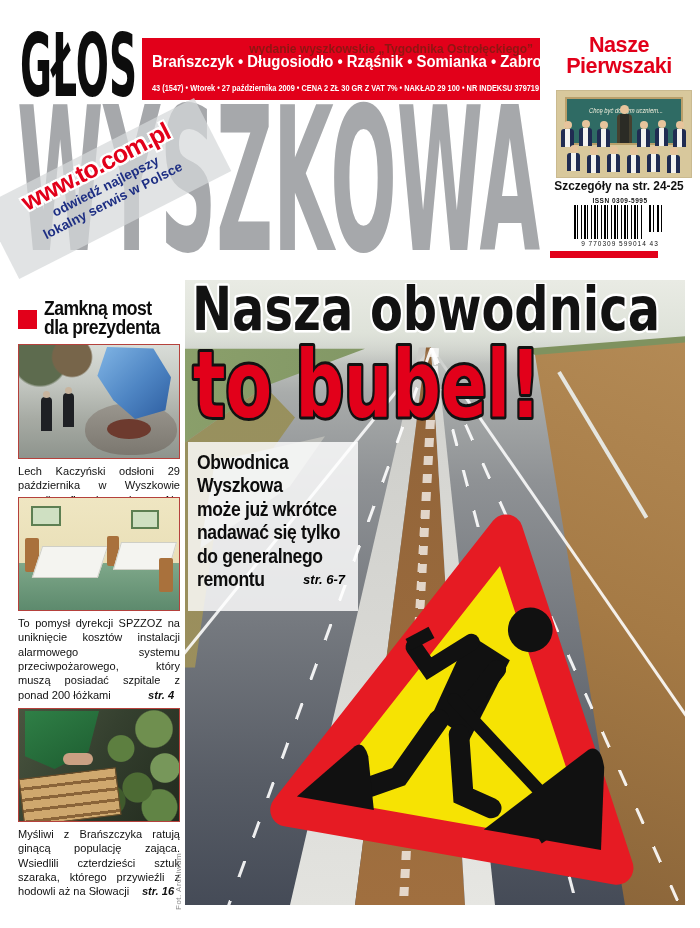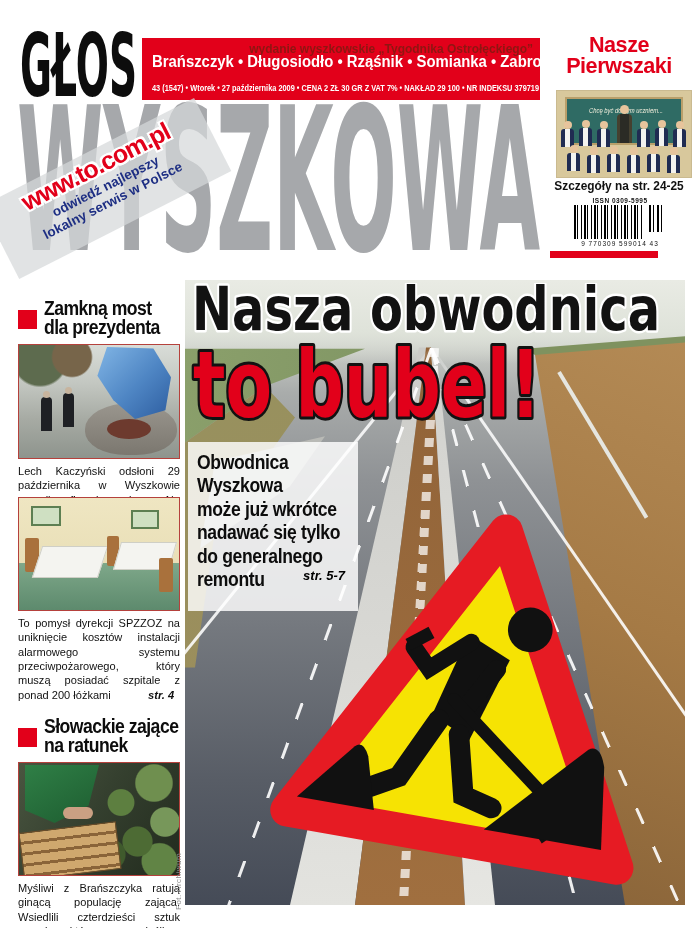--- a/index.html
+++ b/index.html
@@ -106,21 +106,21 @@
   .lane.dashed{background:repeating-linear-gradient(180deg,rgba(255,255,255,.9) 0 17px,rgba(255,255,255,0) 17px 42px);}
   .rail-far{left:372px;top:92px;width:4px;height:170px;transform:rotate(-31deg);background:#e6e6e0;transform-origin:top center;}
   .chevron{left:245px;top:68px;width:9px;height:620px;transform:rotate(3.2deg);transform-origin:top center;
      background:repeating-linear-gradient(180deg,rgba(255,255,255,.85) 0 9px,rgba(70,75,85,.0) 9px 18px);opacity:.85;}
 
   .hl1{left:2px;top:3px;}
   .hl2{left:0px;top:57px;}
   .deck{left:3px;top:162px;width:170px;height:169px;background:rgba(255,255,255,.82);padding:9px 0 0 9px;box-sizing:border-box;}
   .deck-line{font-size:19.5px;font-weight:bold;color:#0d0d0d;line-height:1.2;letter-spacing:-.4px;
              transform:scaleX(.9);transform-origin:left center;white-space:nowrap;}
-  .deck-last{display:flex;align-items:flex-start;width:158px;}
+  .deck-last{display:flex;align-items:center;width:158px;}
   .deck-ref{font-size:13px;font-style:italic;font-weight:bold;margin-left:auto;padding-right:10px;}
 
   .sign{left:108px;top:219px;width:372px;height:372px;transform:rotate(10deg);}
   .photo-credit{left:174px;top:838px;height:72px;writing-mode:vertical-rl;transform:rotate(180deg);
      font-size:8px;color:#8a8a8a;letter-spacing:.5px;}
 </style>
 </head>
 <body>
 
 <div class="page">
@@ -215,27 +215,20 @@
       <div class="bed" style="left:98px;top:44px;width:54px;height:26px;transform:skewX(-16deg);"></div>
       <div class="headboard" style="left:140px;top:60px;width:14px;height:34px;"></div>
     </div>
     <div class="art-body">
       <span>To pomysł dyrekcji SPZZOZ na uniknięcie kosztów instalacji alarmowego systemu przeciwpożarowego, który muszą posiadać szpitale z ponad 200 łóżkami</span>
       <span class="pageref">str. 4</span>
     </div>
   </div>
 
   <div class="article" style="top:701px;">
-    <div class="art-head">
-      <div class="red-sq"></div>
-      <div class="art-title">
-        <div>Słowackie zające</div>
-        <div>na ratunek</div>
-      </div>
-    </div>
     <div class="art-photo ph-hare">
       <div class="leafage"></div>
       <div class="jacket"></div>
       <div class="hands"></div>
       <div class="crate"></div>
     </div>
     <div class="art-body">
       <span>Myśliwi z Brańszczyka ratują ginącą populację zająca. Wsiedlili czterdzieści sztuk szaraka, którego przywieźli z hodowli aż na Słowacji</span>
       <span class="pageref">str. 16</span>
     </div>
@@ -269,21 +262,21 @@
     </svg>
 
     <div class="abs deck">
       <div class="deck-line">Obwodnica</div>
       <div class="deck-line">Wyszkowa</div>
       <div class="deck-line">może już wkrótce</div>
       <div class="deck-line">nadawać się tylko</div>
       <div class="deck-line">do generalnego</div>
       <div class="deck-last">
         <div class="deck-line">remontu</div>
-        <div class="deck-ref">str. 5-7</div>
+        <div class="deck-ref">str. 6-7</div>
       </div>
     </div>
 
     <svg class="abs sign" viewBox="0 0 100 96">
       <path d="M50 6 L95 90 L5 90 Z" fill="#f6e303" stroke="#e61b23" stroke-width="9" stroke-linejoin="round"></path>
       <g fill="#111111" stroke="none">
         <circle cx="61" cy="31" r="6"></circle>
         <path d="M45 35 L57 40 L50 63 L39 58 Z"></path>
         <path d="M46 37 L36 46 L31 41" fill="none" stroke="#111" stroke-width="4.5" stroke-linecap="round"></path>
         <rect x="29" y="37" width="7" height="3.4" transform="rotate(-38 32 39)"></rect>

